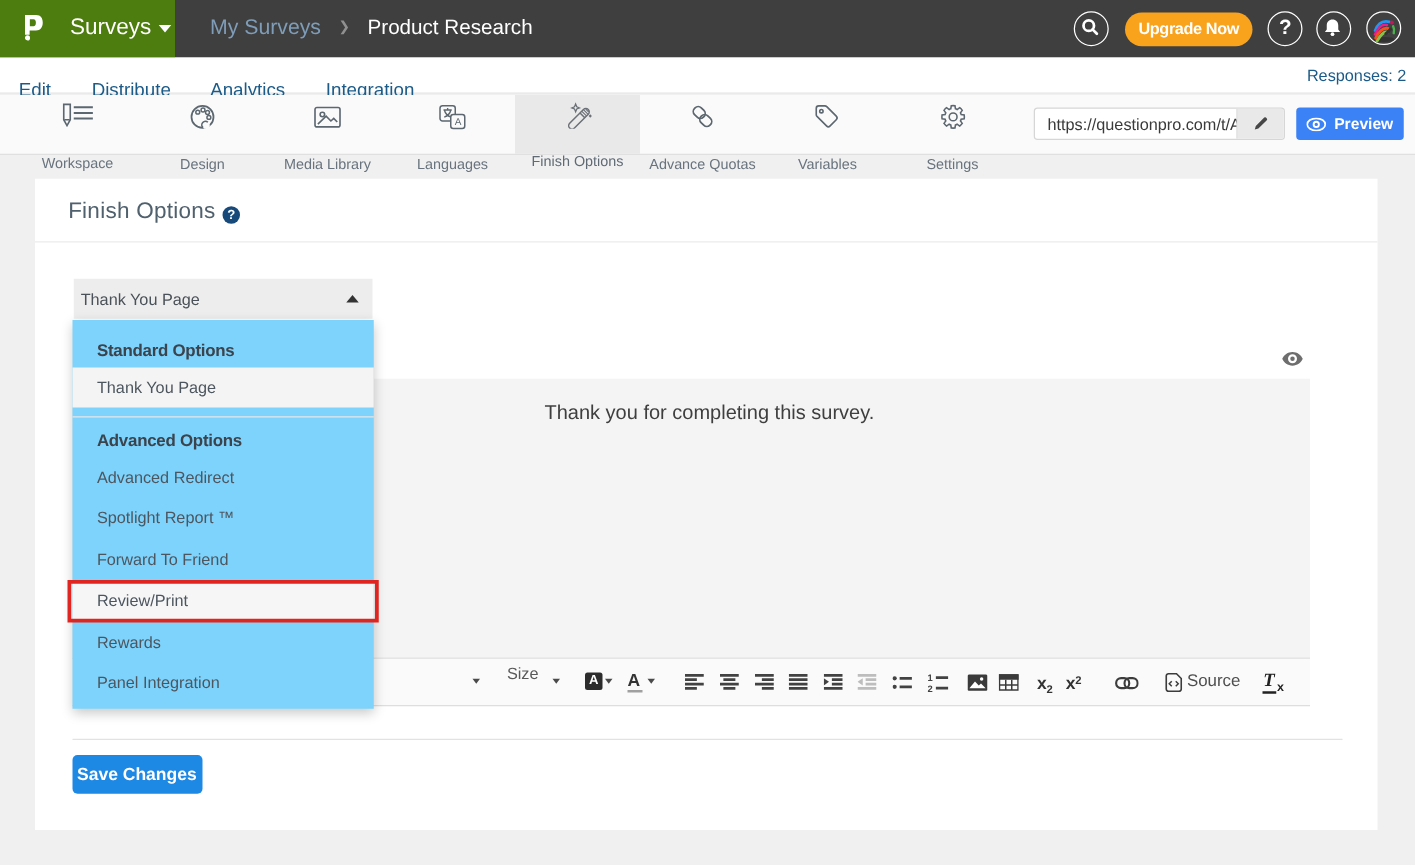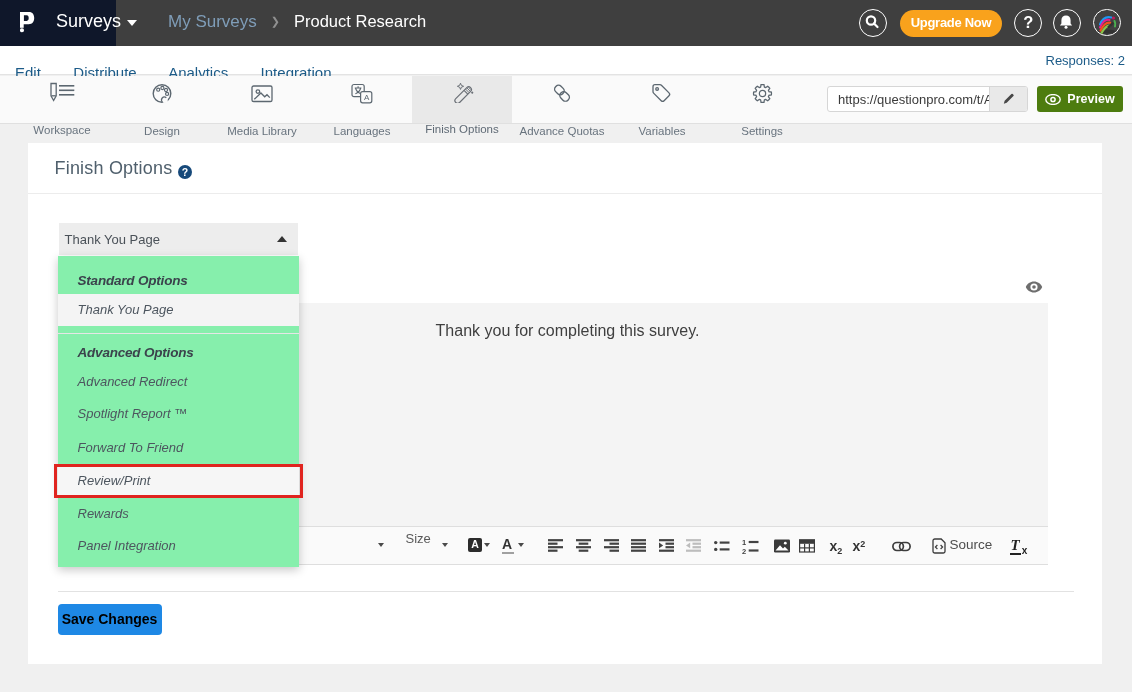--- a/index.html
+++ b/index.html
@@ -1,21 +1,21 @@
 <!DOCTYPE html>
 <html><head>
 <meta charset="utf-8">
 <style>
 * { margin:0; padding:0; box-sizing:border-box; }
 html,body { width:1132px; height:692px; font-family:"Liberation Sans", sans-serif; background:#f0f0f0; overflow:hidden; }
 .abs { position:absolute; }
 
 
 #header { position:absolute; left:0; top:0; width:1132px; height:46px; background:#3f3f3f; }
-#logoBox { position:absolute; left:0; top:0; width:116px; height:46px; background:#0f172a; }
+#logoBox { position:absolute; left:0; top:0; width:140px; height:46px; background:#4d7c0f; }
 #logoBox svg { position:absolute; left:20px; top:12px; }
 #surveysTxt { position:absolute; left:56px; top:11px; font-size:18px; color:#fff; }
 #surveysCaret { position:absolute; left:127px; top:20px; width:0; height:0; border-left:5px solid transparent; border-right:5px solid transparent; border-top:6px solid #fff; }
 #crumb { position:absolute; left:168px; top:12px; font-size:17px; color:#fff; }
 #crumb .mys { color:#7f9db8; }
 #crumb .sep { color:#909090; font-size:11px; padding:0 14px; position:relative; top:-2px; }
 .hIcon { position:absolute; top:8.8px; width:28px; height:28px; border-radius:50%; border:1.4px solid #fff; }
 #upgrade { position:absolute; left:900px; top:9.5px; width:102px; height:27px; border-radius:13.5px; background:#f9a21c; color:#fff; font-size:13px; letter-spacing:-0.3px; font-weight:bold; text-align:center; line-height:26px; }
 
 
@@ -25,43 +25,43 @@
 
 
 #icontoolbar { position:absolute; left:0; top:76px; width:1132px; height:48px; background:#fafafa; border-bottom:1px solid #e0e0e0; }
 .titem { position:absolute; top:0; width:100px; height:47px; text-align:center; }
 .titem svg { margin-top:6px; }
 .titem .lbl { font-size:11.5px; color:#68737e; margin-top:16px; }
 .titem.active { background:#e9e9e9; }
 #urlbox { position:absolute; left:827px; top:86px; width:201px; height:26px; background:#fff; border:1px solid #d6d6d6; border-radius:3px; }
 #urlbox .txt { position:absolute; left:10px; top:5px; font-size:13px; color:#3a3a3a; white-space:nowrap; overflow:hidden; width:152px; }
 #urlbox .pencil { position:absolute; right:0; top:0; width:38px; height:24px; background:#e9e9e9; border-left:1px solid #d6d6d6; border-radius:0 2px 2px 0; }
-#previewBtn { position:absolute; left:1037px; top:86px; width:86px; height:26px; background:#4d7c0f; border-radius:3px; color:#fff; font-size:12.5px; font-weight:bold; text-align:center; line-height:26px; }
+#previewBtn { position:absolute; left:1037px; top:86px; width:86px; height:26px; background:#3b82f6; border-radius:3px; color:#fff; font-size:12.5px; font-weight:bold; text-align:center; line-height:26px; }
 
 
 #card { position:absolute; left:28px; top:143px; width:1074px; height:521px; background:#fff; }
 #cardTitle { position:absolute; left:26.5px; top:15px; font-size:18px; color:#50606d; letter-spacing:0.2px; }
 #titleQ { position:absolute; left:150px; top:21.5px; width:14px; height:14px; border-radius:50%; background:#17497a; color:#fff; font-size:10.5px; font-weight:bold; text-align:center; line-height:14px; }
 #titleDivider { position:absolute; left:0; top:49.5px; width:1074px; border-top:1px solid #ececec; }
 
 
 #editorWrap { position:absolute; left:29.5px; top:159.5px; width:990px; height:262px; }
 #editorContent { position:absolute; left:0; top:0; width:990px; height:223px; background:#f4f4f4; }
 #editorText { position:absolute; left:0; top:19px; width:990px; text-align:center; font-size:16px; color:#3f3f3f; padding-left:30px; }
 #editorToolbar { position:absolute; left:0; top:223px; width:990px; height:39px; background:#fafafa; border-top:1px solid #dedede; border-bottom:1px solid #dedede; }
 #previewEye { position:absolute; left:996.5px; top:136.5px; }
 
 #bottomDivider { position:absolute; left:29.5px; top:447.5px; width:1016px; border-top:1px solid #e2e2e2; }
-#saveBtn { position:absolute; left:29.5px; top:460.5px; width:104px; height:31px; background:#1e88e5; border-radius:4px; color:#000000; font-size:14px; font-weight:bold; text-align:center; line-height:30px; }
+#saveBtn { position:absolute; left:29.5px; top:460.5px; width:104px; height:31px; background:#1e88e5; border-radius:4px; color:#ffffff; font-size:14px; font-weight:bold; text-align:center; line-height:30px; }
 
 
 #selBtn { position:absolute; left:58.5px; top:222.5px; width:239px; height:32px; background:#ededed; z-index:5; }
 #selBtn .txt { position:absolute; left:6px; top:9px; font-size:13px; color:#4a5158; }
 #selBtn .caret { position:absolute; right:11px; top:13px; width:0; height:0; border-left:5px solid transparent; border-right:5px solid transparent; border-bottom:6px solid #333; }
-#panel { position:absolute; left:57.5px; top:255.5px; width:241.5px; height:311px; background:#86efac; box-shadow:0 3px 9px rgba(0,0,0,0.22); z-index:6;font-style:italic; }
+#panel { position:absolute; left:57.5px; top:255.5px; width:241.5px; height:311px; background:#7dd3fc; box-shadow:0 3px 9px rgba(0,0,0,0.22); z-index:6; }
 .pItem { position:absolute; left:20px; font-size:13px; color:#4d565f; }
 .pHead { position:absolute; left:20px; font-size:13.5px; letter-spacing:-0.2px; font-weight:bold; color:#3b434c; }
 #hlBand { position:absolute; left:0; top:38.5px; width:241.5px; height:32px; background:#f4f4f4; }
 #hlBand2 { position:absolute; left:0; top:208.5px; width:241.5px; height:33px; background:#f6f6f6; }
 #pDivider { position:absolute; left:0; top:77px; width:241.5px; border-top:1px solid #e6e6e6; }
 #redBox { position:absolute; left:53.5px; top:464px; width:249px; height:34px; border:3px solid #e0241f; z-index:7; }
 .caretD { width:0; height:0; border-left:3px solid transparent; border-right:3px solid transparent; border-top:4px solid #4a4a4a; }
 </style>
 </head>
 <body>

